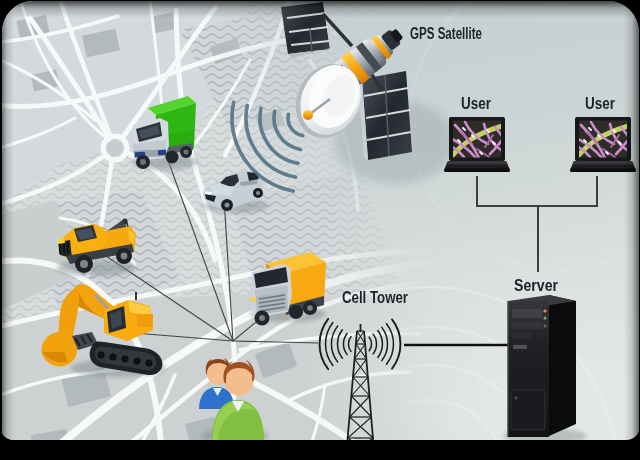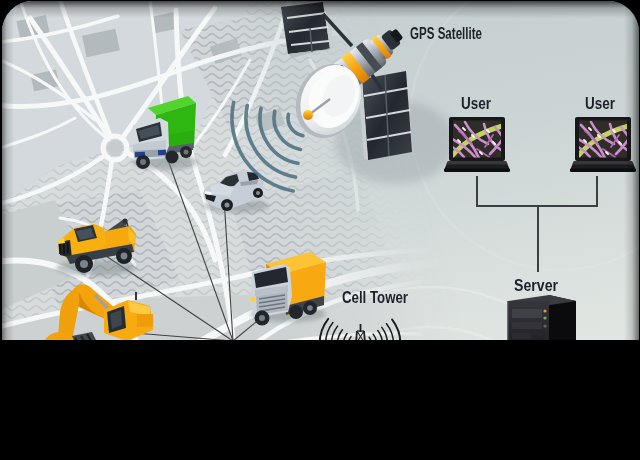--- a/index.html
+++ b/index.html
@@ -1,16 +1,16 @@
 <!DOCTYPE html>
 <html><head>
 <meta charset="utf-8">
 <style>
 html,body{margin:0;padding:0;background:#000;}
-#stage{position:relative;width:640px;height:340px;overflow:hidden;}
+#stage{position:relative;width:640px;height:440px;overflow:hidden;border-radius:14px;}
 svg{display:block;}
 </style>
 </head>
 <body>
 <div id="stage">
 <svg width="640" height="460" viewBox="0 0 640 460" xmlns="http://www.w3.org/2000/svg">
 <defs>
   <clipPath id="frame">
           <rect x="2" y="1" width="637" height="458" rx="31" ry="31"></rect>
         </clipPath>

